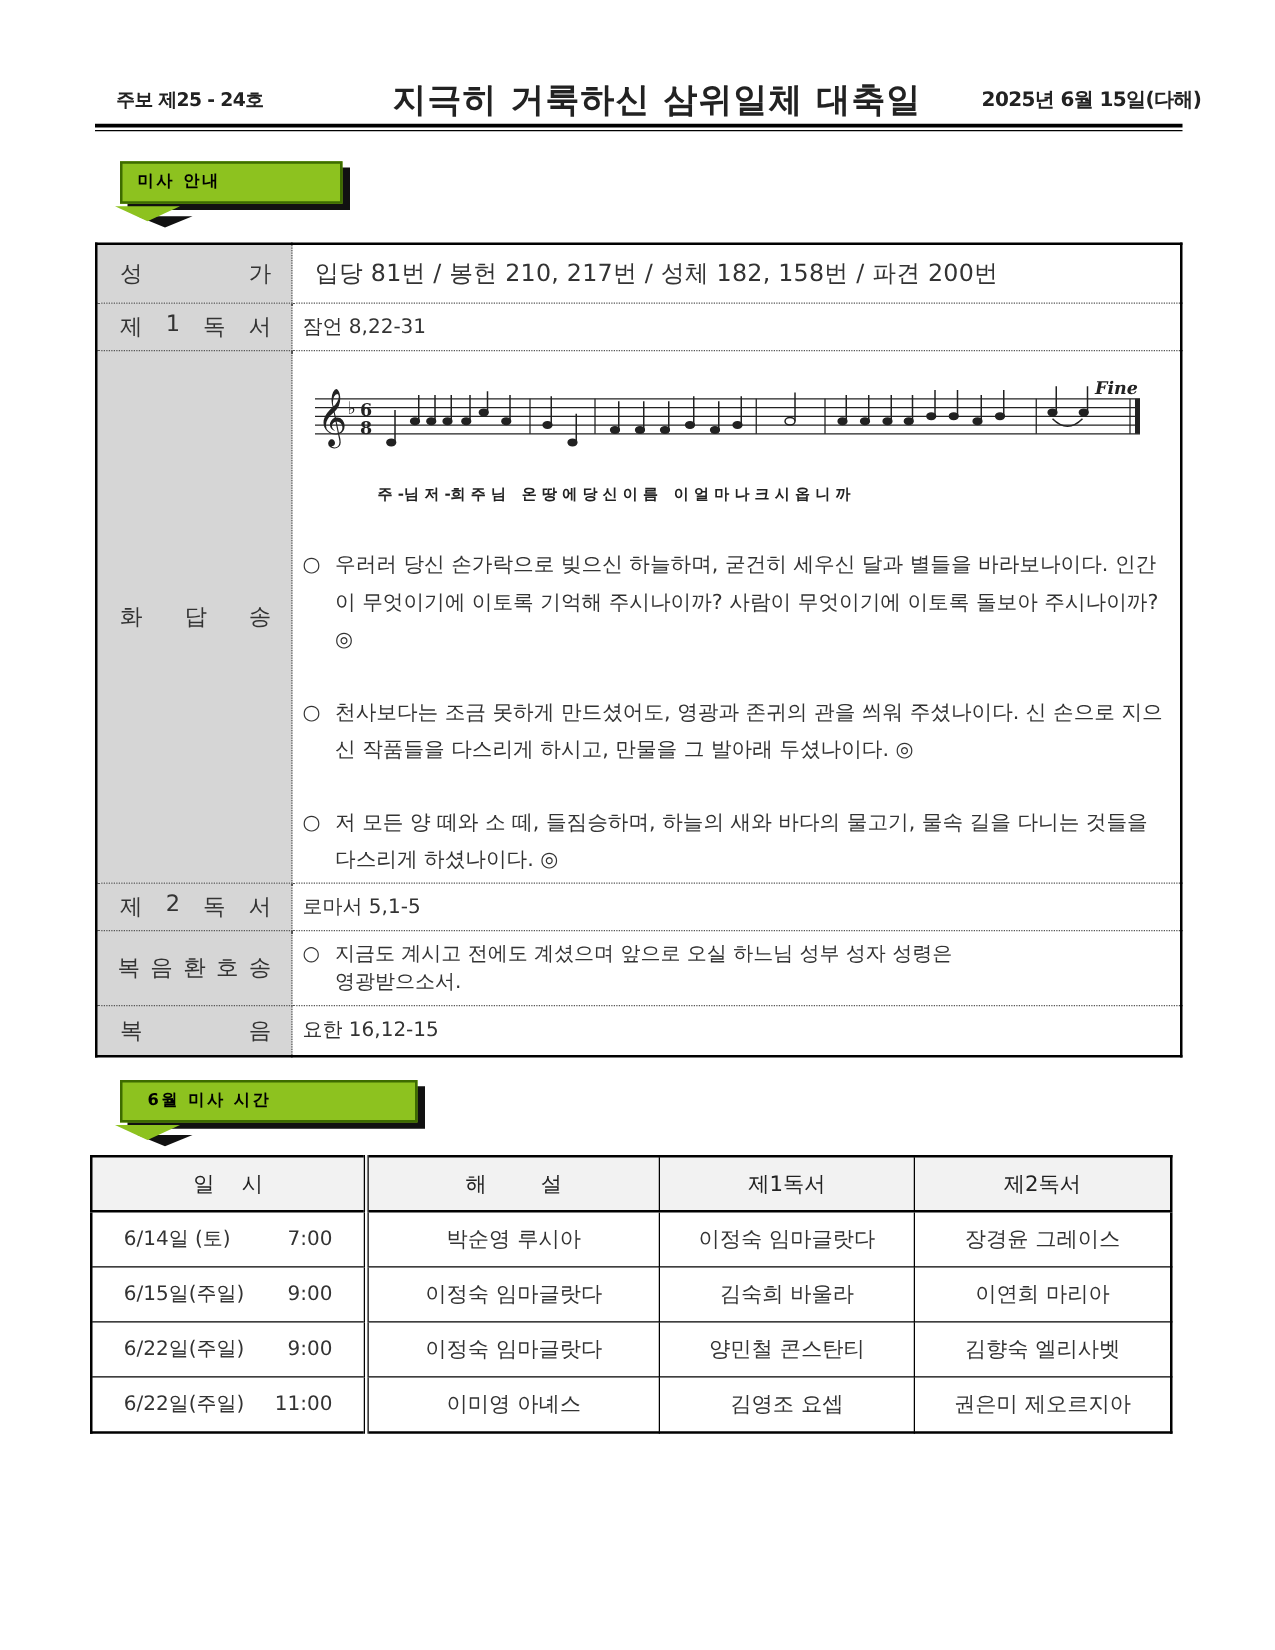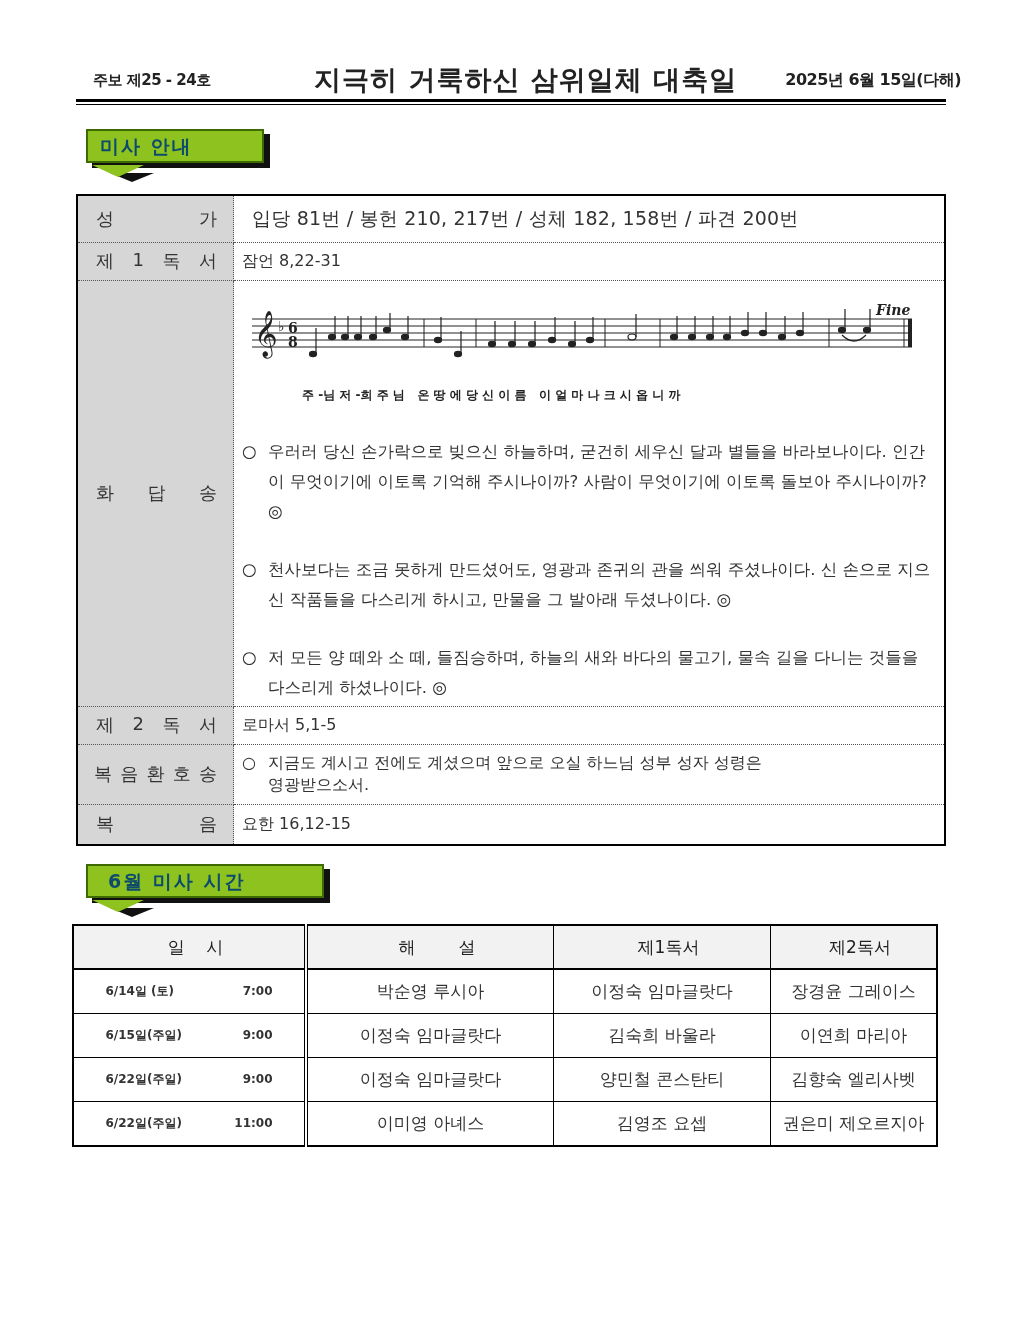--- a/index.html
+++ b/index.html
@@ -9,22 +9,22 @@
     
     .header { position: absolute; left: 91px; top: 62px; width: 870px; height: 34px; }
     .hdr-issue { position: absolute; left: 2px; top: 9px; font-size: 15px; font-weight: bold; letter-spacing: -0.5px; }
     .hdr-title { position: absolute; left: 202px; top: 0px; font-size: 27px; font-weight: bold; letter-spacing: 1px; margin-left: 21px; }
     .hdr-date { position: absolute; right: 0px; top: 8px; font-size: 16px; font-weight: bold; letter-spacing: -0.5px; }
     .hdr-rule { position: absolute; left: 76px; top: 99px; width: 870px; height: 6px;
                 border-top: 3px solid #000; border-bottom: 1px solid #000; box-sizing: border-box; }
 
     
     .banner { position: absolute; }
-    .banner-box { position: absolute; left: 6px; top: 0; background: #8dc21f; border: 2px solid #3d6b00;
-                  box-shadow: 6px 5px 0 #111; font-weight: bold; color: #0c4a6e; font-size: 19px;
+    .banner-box { position: absolute; left: 16px; top: 0; background: #8dc21f; border: 2px solid #3d6b00;
+                  box-shadow: 6px 5px 0 #111; font-weight: bold; color: #000000; font-size: 13px;
                   letter-spacing: 2px; padding-left: 12px; box-sizing: border-box; line-height: 30px; }
     .banner-arrow { position: absolute; width: 0; height: 0; border-left: 26px solid transparent;
                     border-right: 26px solid transparent; border-top: 12px solid #8dc21f; }
     .banner-arrow-shadow { position: absolute; width: 0; height: 0; border-left: 22px solid transparent;
                     border-right: 22px solid transparent; border-top: 9px solid #111; }
 
     
     .info { position: absolute; left: 76px; top: 194px; width: 870px; border: 2px solid #000;
             border-collapse: collapse; box-sizing: border-box; }
     .info td { border-top: 1px dotted #555; border-bottom: 1px dotted #555; padding: 0; }
@@ -37,25 +37,25 @@
     .verse { display: flex; font-size: 16.5px; line-height: 30px; color: #333; padding-right: 8px; }
     .verse .circ { width: 26px; flex: none; }
     .verse .vtxt { flex: 1; }
 
     .music { position: relative; height: 150px; }
 
     
     .sched { position: absolute; left: 72px; top: 924px; width: 866px; border-collapse: collapse;
              border: 2px solid #000; }
     .sched th, .sched td { border: 1px solid #000; text-align: center; font-size: 17px; height: 43px; padding: 0; }
-    .sched th { background: #f2f2f2; font-weight: normal; height: 42px; border-bottom: 2px solid #000; padding-left: 13px; }
+    .sched th { background: #f2f2f2; font-weight: normal; height: 42px; border-bottom: 2px solid #000; }
     .sched .c0 { width: 217px; border-right: 4px double #000; }
     .sched .c1 { width: 232px; }
     .sched .c2 { width: 203px; }
-    .sched td.c0 { font-weight: bold; font-size: 12px; }
+    .sched td.c0 { font-weight: normal; font-size: 16px; }
     .sched td { color: #333; }
     .dt { display: inline-block; width: 105px; text-align: left; }
     .tm { display: inline-block; width: 62px; text-align: right; }
   </style>
 </head>
 <body>
 
 <div class="header">
   <span class="hdr-issue">주보 제25 - 24호</span>
   <span class="hdr-title">지극히 거룩하신 삼위일체 대축일</span>

